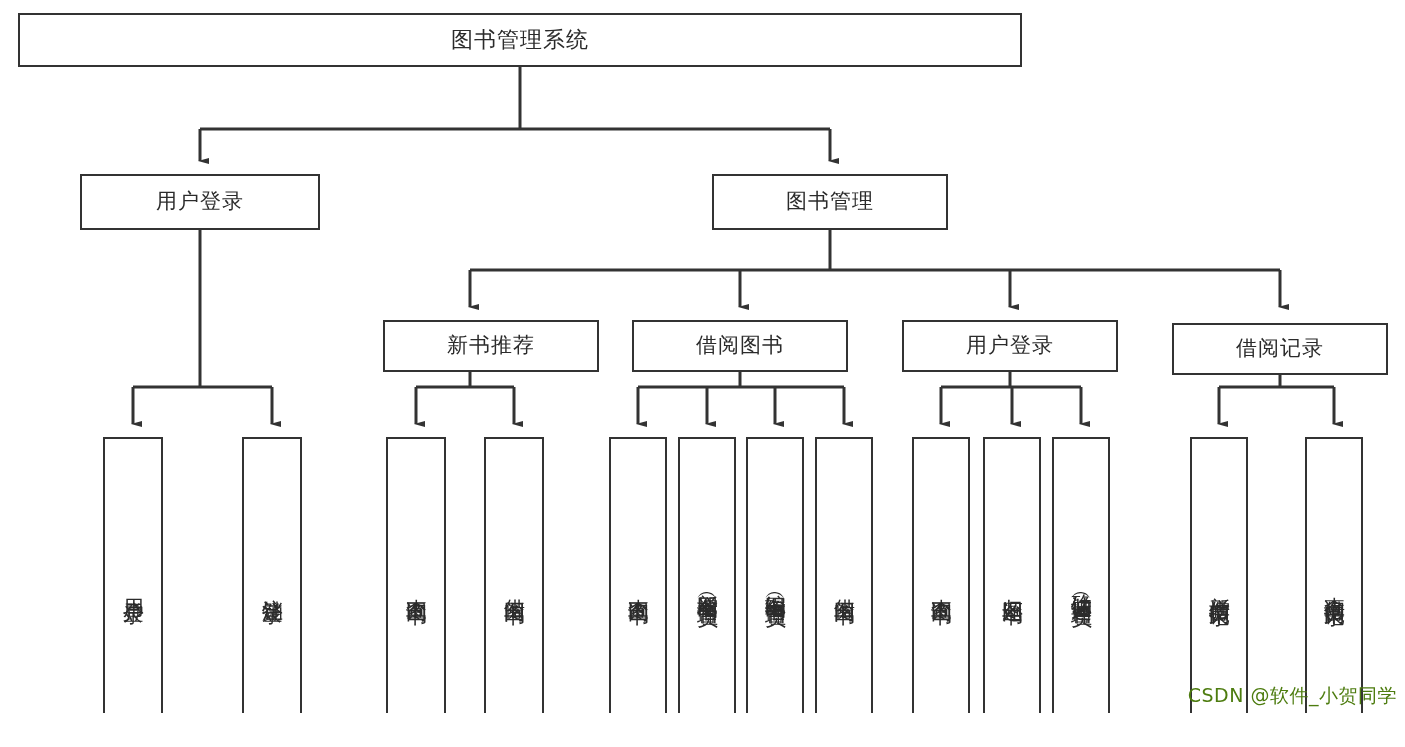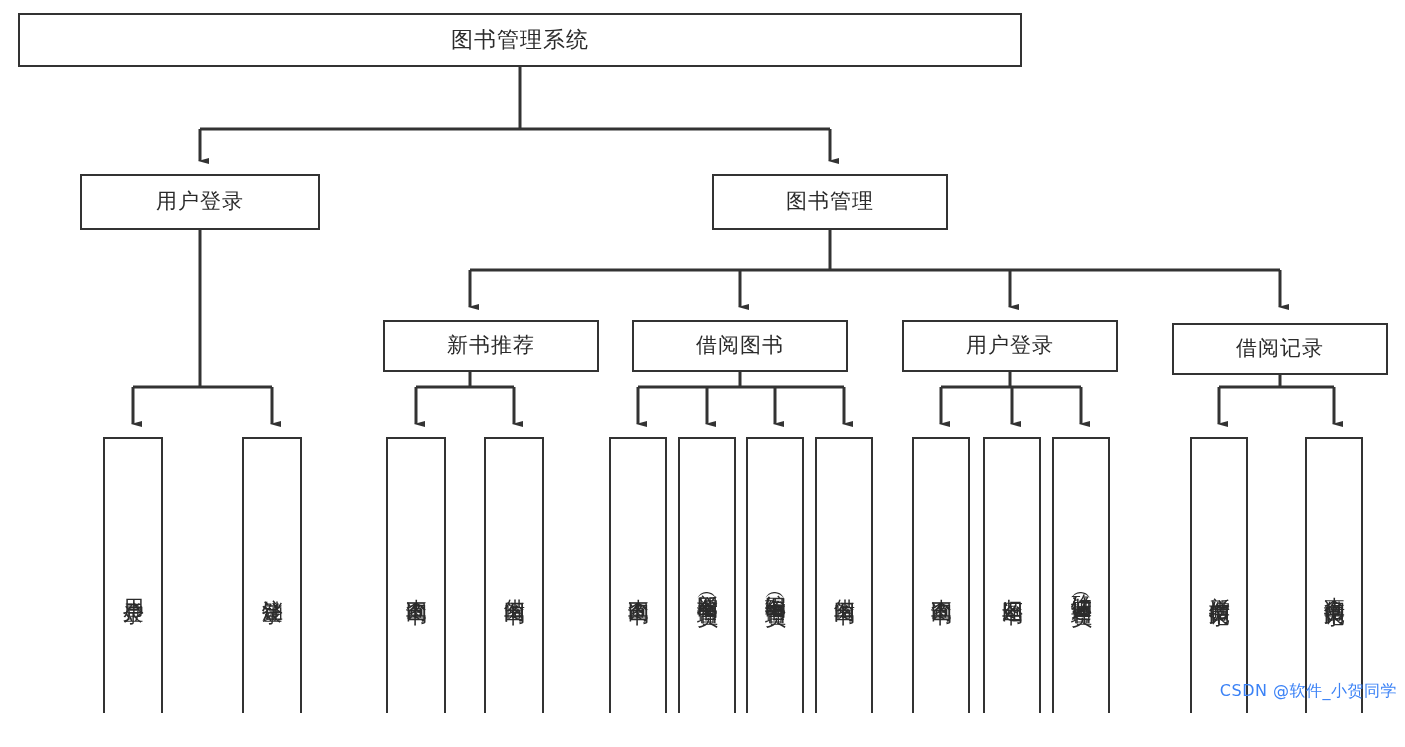--- a/index.html
+++ b/index.html
@@ -61,23 +61,23 @@
     writing-mode: vertical-rl;
     text-orientation: upright;
     font-size: 21px;
     letter-spacing: 2px;
     line-height: 1;
     white-space: nowrap;
   }
   #watermark {
     position: absolute;
     right: 8px;
-    bottom: 11px;
-    font-size: 16px;
-    color: #3b82f6;
+    bottom: 4px;
+    font-size: 19px;
+    color: #4d7c0f;
     letter-spacing: 0.5px;
     white-space: nowrap;
   }
 </style>
 </head>
 <body>
 
 <div id="diagram-canvas">
 
   <svg id="edge-layer" viewBox="0 0 1405 747" width="1405" height="747" xmlns="http://www.w3.org/2000/svg">

